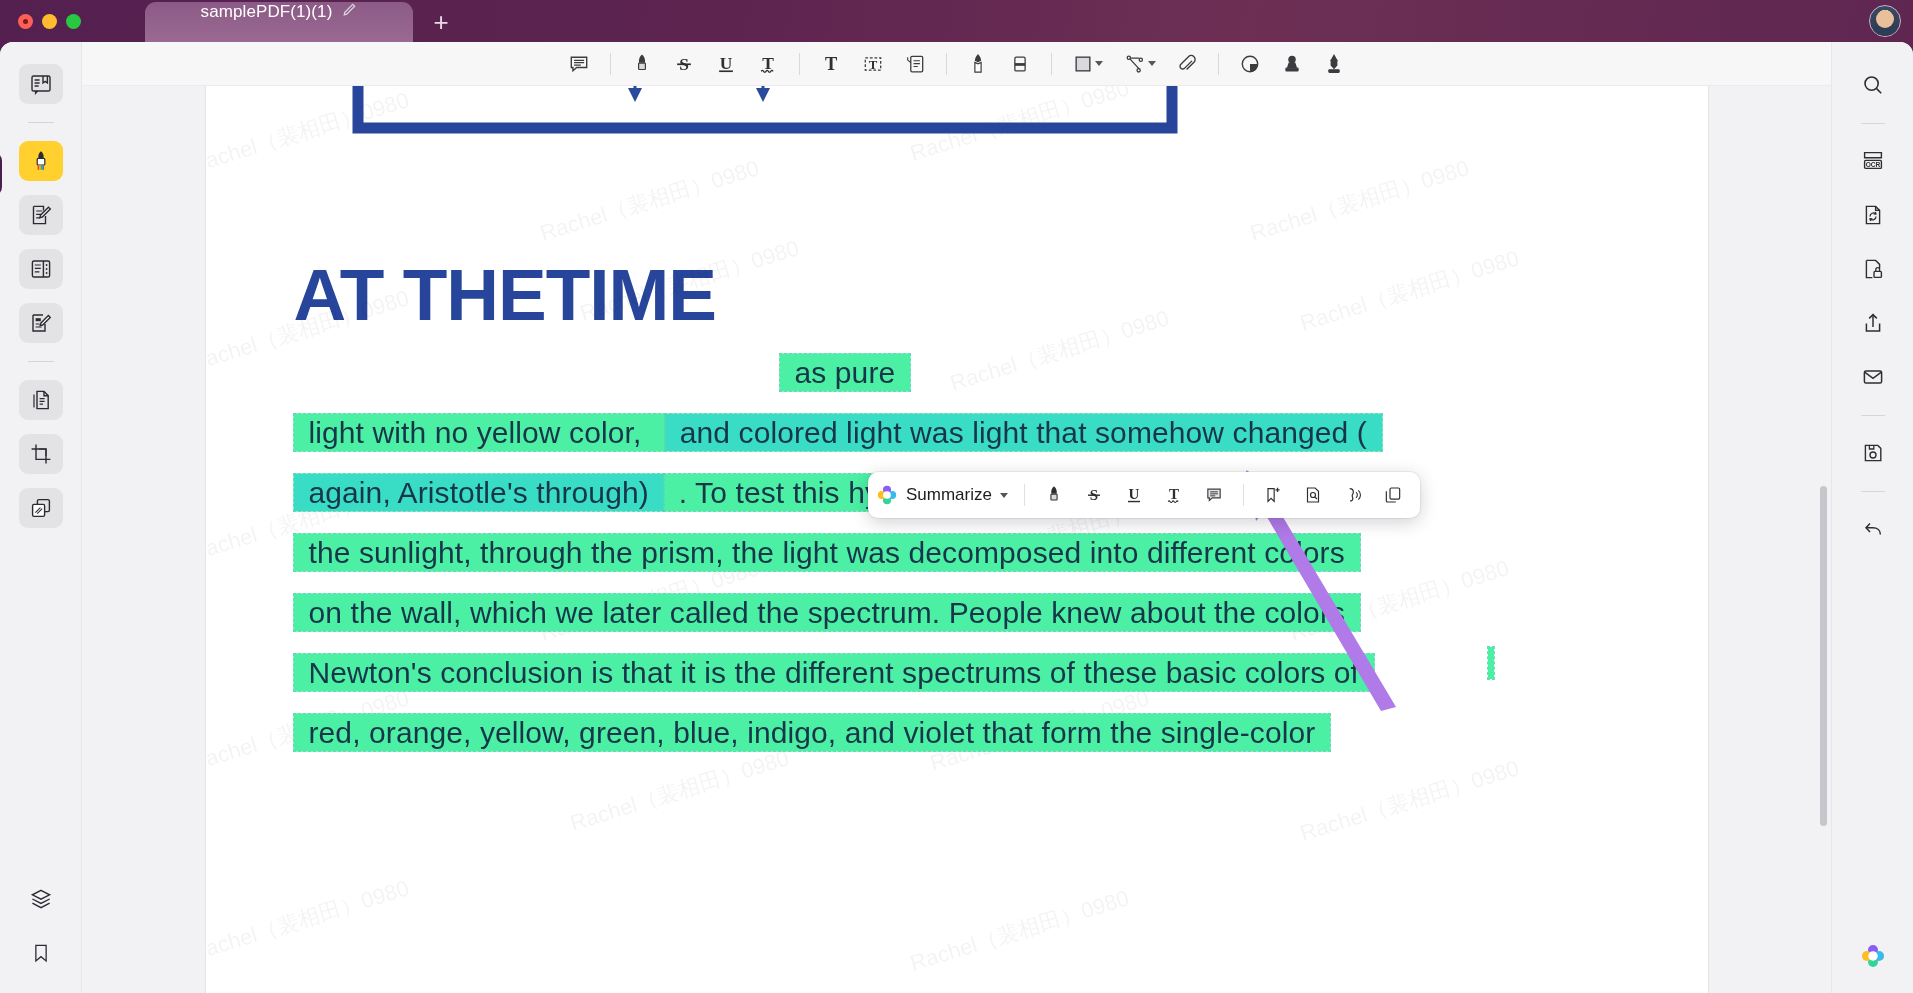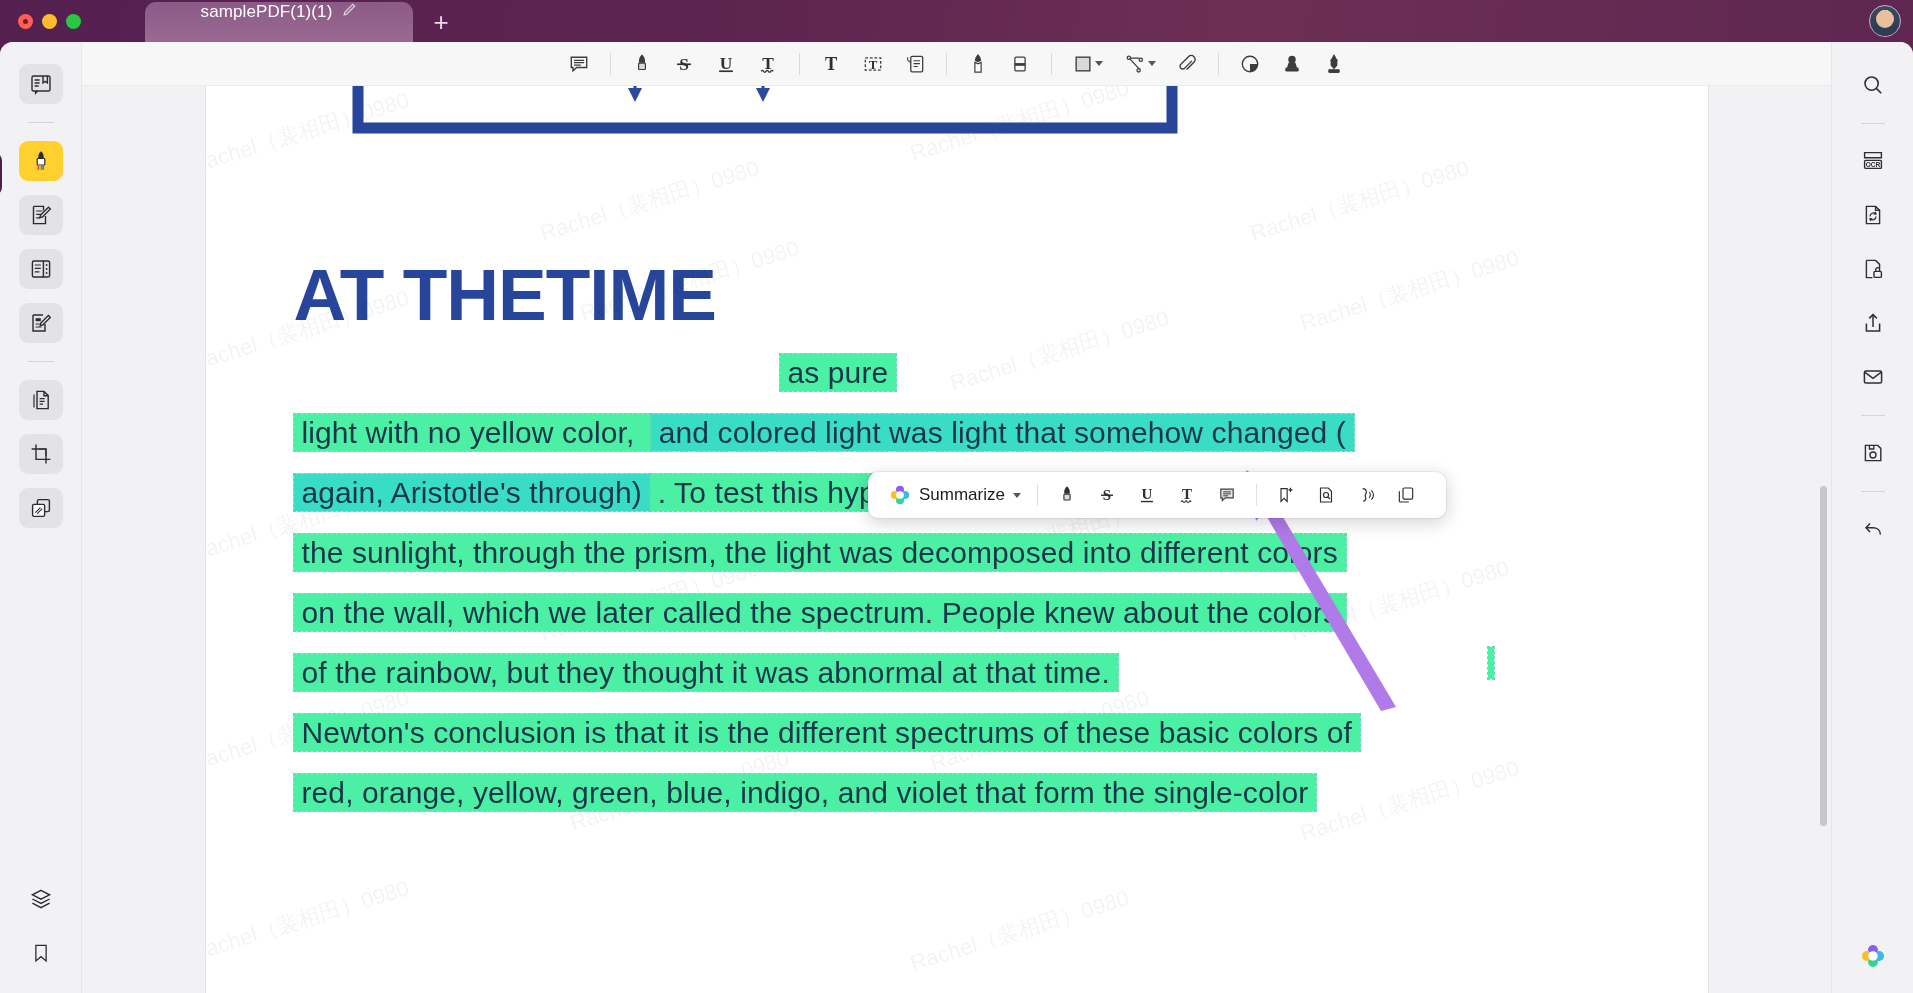--- a/index.html
+++ b/index.html
@@ -163,42 +163,42 @@
   #body-text {
     margin-top: 12px;
     font-size: 30px; line-height: 60px; color: #17364a;
     letter-spacing: .1px;
   }
   .ln { position: relative; white-space: nowrap; }
   .hl {
     background: #4cf0a4;
     box-shadow: 0 0 0 1px rgba(80,220,170,.55);
     outline: 1px dashed rgba(90,215,175,.85);
-    padding: 2px 8px;
+    padding: 2px 15px;
   }
   .sel { background: #39ddc6; text-align: right; }
   .ln.l1 { margin-left: 486px; }
 
   
   #arrow-anno { position: absolute; left: 1034px; top: 378px; pointer-events: none; }
 
   
   #caret-mark {
     position: absolute; left: 1282px; top: 561px;
     width: 6px; height: 32px; background: #4cf0a4;
     outline: 1px dashed rgba(90,215,175,.9);
   }
 
   
   #ctx-toolbar {
     position: absolute; left: 786px; top: 386px;
     height: 46px; background: #ffffff;
     border-radius: 10px;
     box-shadow: 0 4px 18px rgba(20,20,40,.20), 0 0 0 1px rgba(0,0,0,.05);
-    display: flex; align-items: center; padding: 0 21px; gap: 2px;
+    display: flex; align-items: center; padding: 0 8px; gap: 2px;
     z-index: 40;
   }
   .ctx-btn {
     width: 38px; height: 34px; border-radius: 6px;
     display: flex; align-items: center; justify-content: center;
     color: #2e2e33;
   }
   #summarize-group { display: flex; align-items: center; gap: 8px; padding-right: 6px; }
   #summarize-label { font-size: 17px; color: #1d1d21; white-space: nowrap; }
   .ctx-sep { width: 1px; height: 22px; background: #e0e0e4; margin: 0 8px; }
@@ -522,23 +522,20 @@
             <div class="ln">
               <span class="hl sel">again, Aristotle's through)</span><span class="hl">. To test this hypothesis, Newton put a prism under</span>
             </div>
             <div class="ln">
               <span class="hl">the sunlight, through the prism, the light was decomposed into different colors</span>
             </div>
             <div class="ln">
               <span class="hl">on the wall, which we later called the spectrum. People knew about the colors</span>
             </div>
             <div class="ln">
-              <span class="hl">of the rainbow, but they thought it was abnormal at that time.</span>
-            </div>
-            <div class="ln">
               <span class="hl">Newton's conclusion is that it is the different spectrums of these basic colors of</span>
             </div>
             <div class="ln">
               <span class="hl">red, orange, yellow, green, blue, indigo, and violet that form the single-color</span>
             </div>
           </div>
 
           <div id="caret-mark"></div>
 
           <div id="arrow-anno">

